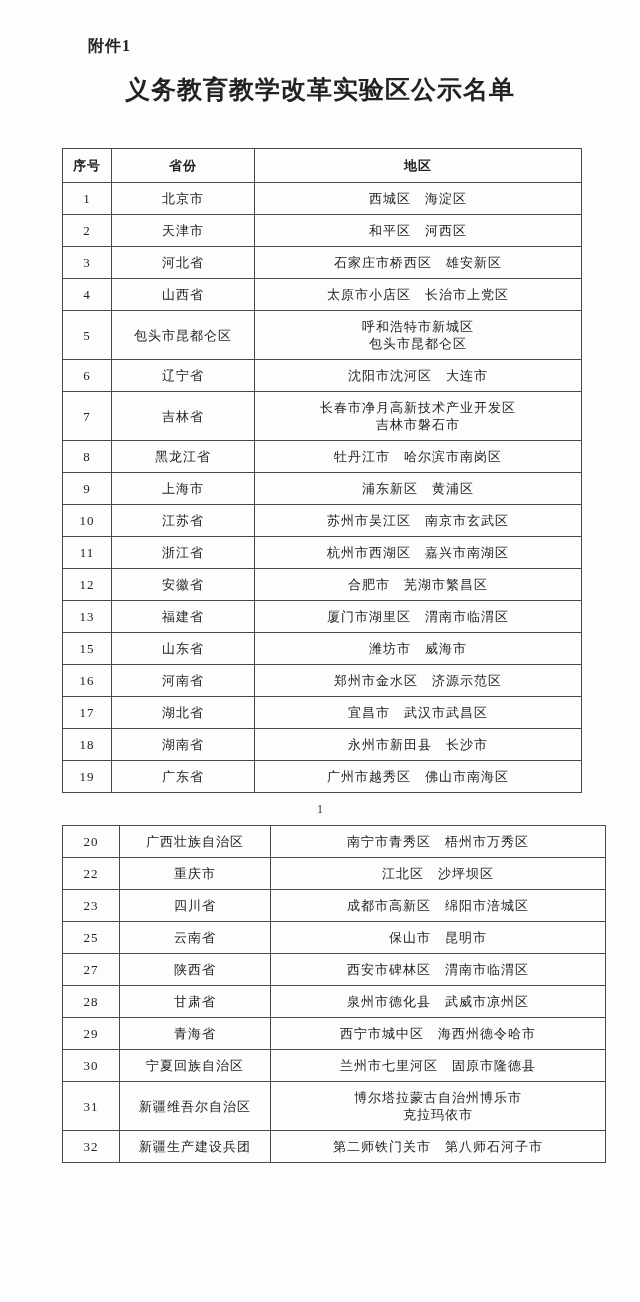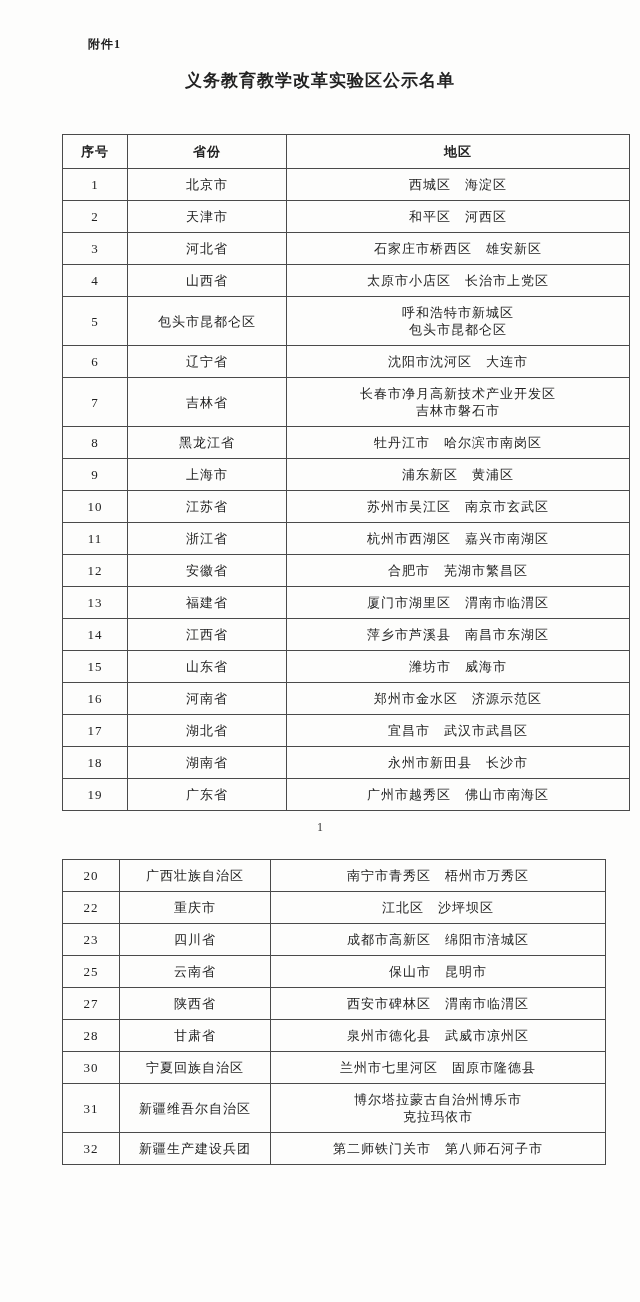--- a/index.html
+++ b/index.html
@@ -13,52 +13,52 @@
     height: 1302px;
     margin: 0;
     background: #fdfdfc;
     font-family: "Liberation Serif", "DejaVu Serif", serif;
     color: #222;
     overflow: hidden;
     box-sizing: border-box;
   }
   .attachment {
     margin: 36px 0 0 88px;
-    font-size: 12px;
+    font-size: 16px;
     font-weight: bold;
     letter-spacing: 1px;
   }
   .doc-title {
     margin: 16px 0 0 0;
     text-align: center;
-    font-size: 17px;
+    font-size: 25px;
     font-weight: bold;
     letter-spacing: 1px;
   }
   table.zones {
     border-collapse: collapse;
     table-layout: fixed;
     width: 516px;
     margin-left: 62px;
   }
   table.t1 { margin-top: 42px; }
-  table.t2 { margin-top: 24px; padding-left: 40px; }
+  table.t2 { margin-top: 8px; padding-left: 40px; }
   table.zones th, table.zones td {
     border: 1px solid #4a4a4a;
     font-size: 13px;
     line-height: 17px;
     text-align: center;
     vertical-align: middle;
     padding: 7px 4px;
     letter-spacing: 1px;
     overflow: hidden;
   }
   table.zones th {
     font-weight: bold;
-    padding: 8px 8px;
+    padding: 8px 0;
   }
   .col-no   { width: 48px; }
   .col-prov { width: 142px; }
   .col-reg  { width: 326px; }
   .pagenum {
     width: 516px;
     margin: 9px 0 0 62px;
     text-align: center;
     font-size: 12px;
     color: #333;
@@ -169,27 +169,20 @@
           </td>
         </tr>
         <tr>
           <td class="col-no">13</td>
           <td class="col-prov">福建省</td>
           <td class="col-reg">
             <div>厦门市湖里区　渭南市临渭区</div>
           </td>
         </tr>
         <tr>
-          <td class="col-no">14</td>
-          <td class="col-prov">江西省</td>
-          <td class="col-reg">
-            <div>萍乡市芦溪县　南昌市东湖区</div>
-          </td>
-        </tr>
-        <tr>
           <td class="col-no">15</td>
           <td class="col-prov">山东省</td>
           <td class="col-reg">
             <div>潍坊市　威海市</div>
           </td>
         </tr>
         <tr>
           <td class="col-no">16</td>
           <td class="col-prov">河南省</td>
           <td class="col-reg">
@@ -260,20 +253,27 @@
           </td>
         </tr>
         <tr>
           <td class="col-no">28</td>
           <td class="col-prov">甘肃省</td>
           <td class="col-reg">
             <div>泉州市德化县　武威市凉州区</div>
           </td>
         </tr>
         <tr>
+          <td class="col-no">29</td>
+          <td class="col-prov">青海省</td>
+          <td class="col-reg">
+            <div>西宁市城中区　海西州德令哈市</div>
+          </td>
+        </tr>
+        <tr>
           <td class="col-no">30</td>
           <td class="col-prov">宁夏回族自治区</td>
           <td class="col-reg">
             <div>兰州市七里河区　固原市隆德县</div>
           </td>
         </tr>
         <tr>
           <td class="col-no">31</td>
           <td class="col-prov">新疆维吾尔自治区</td>
           <td class="col-reg">

